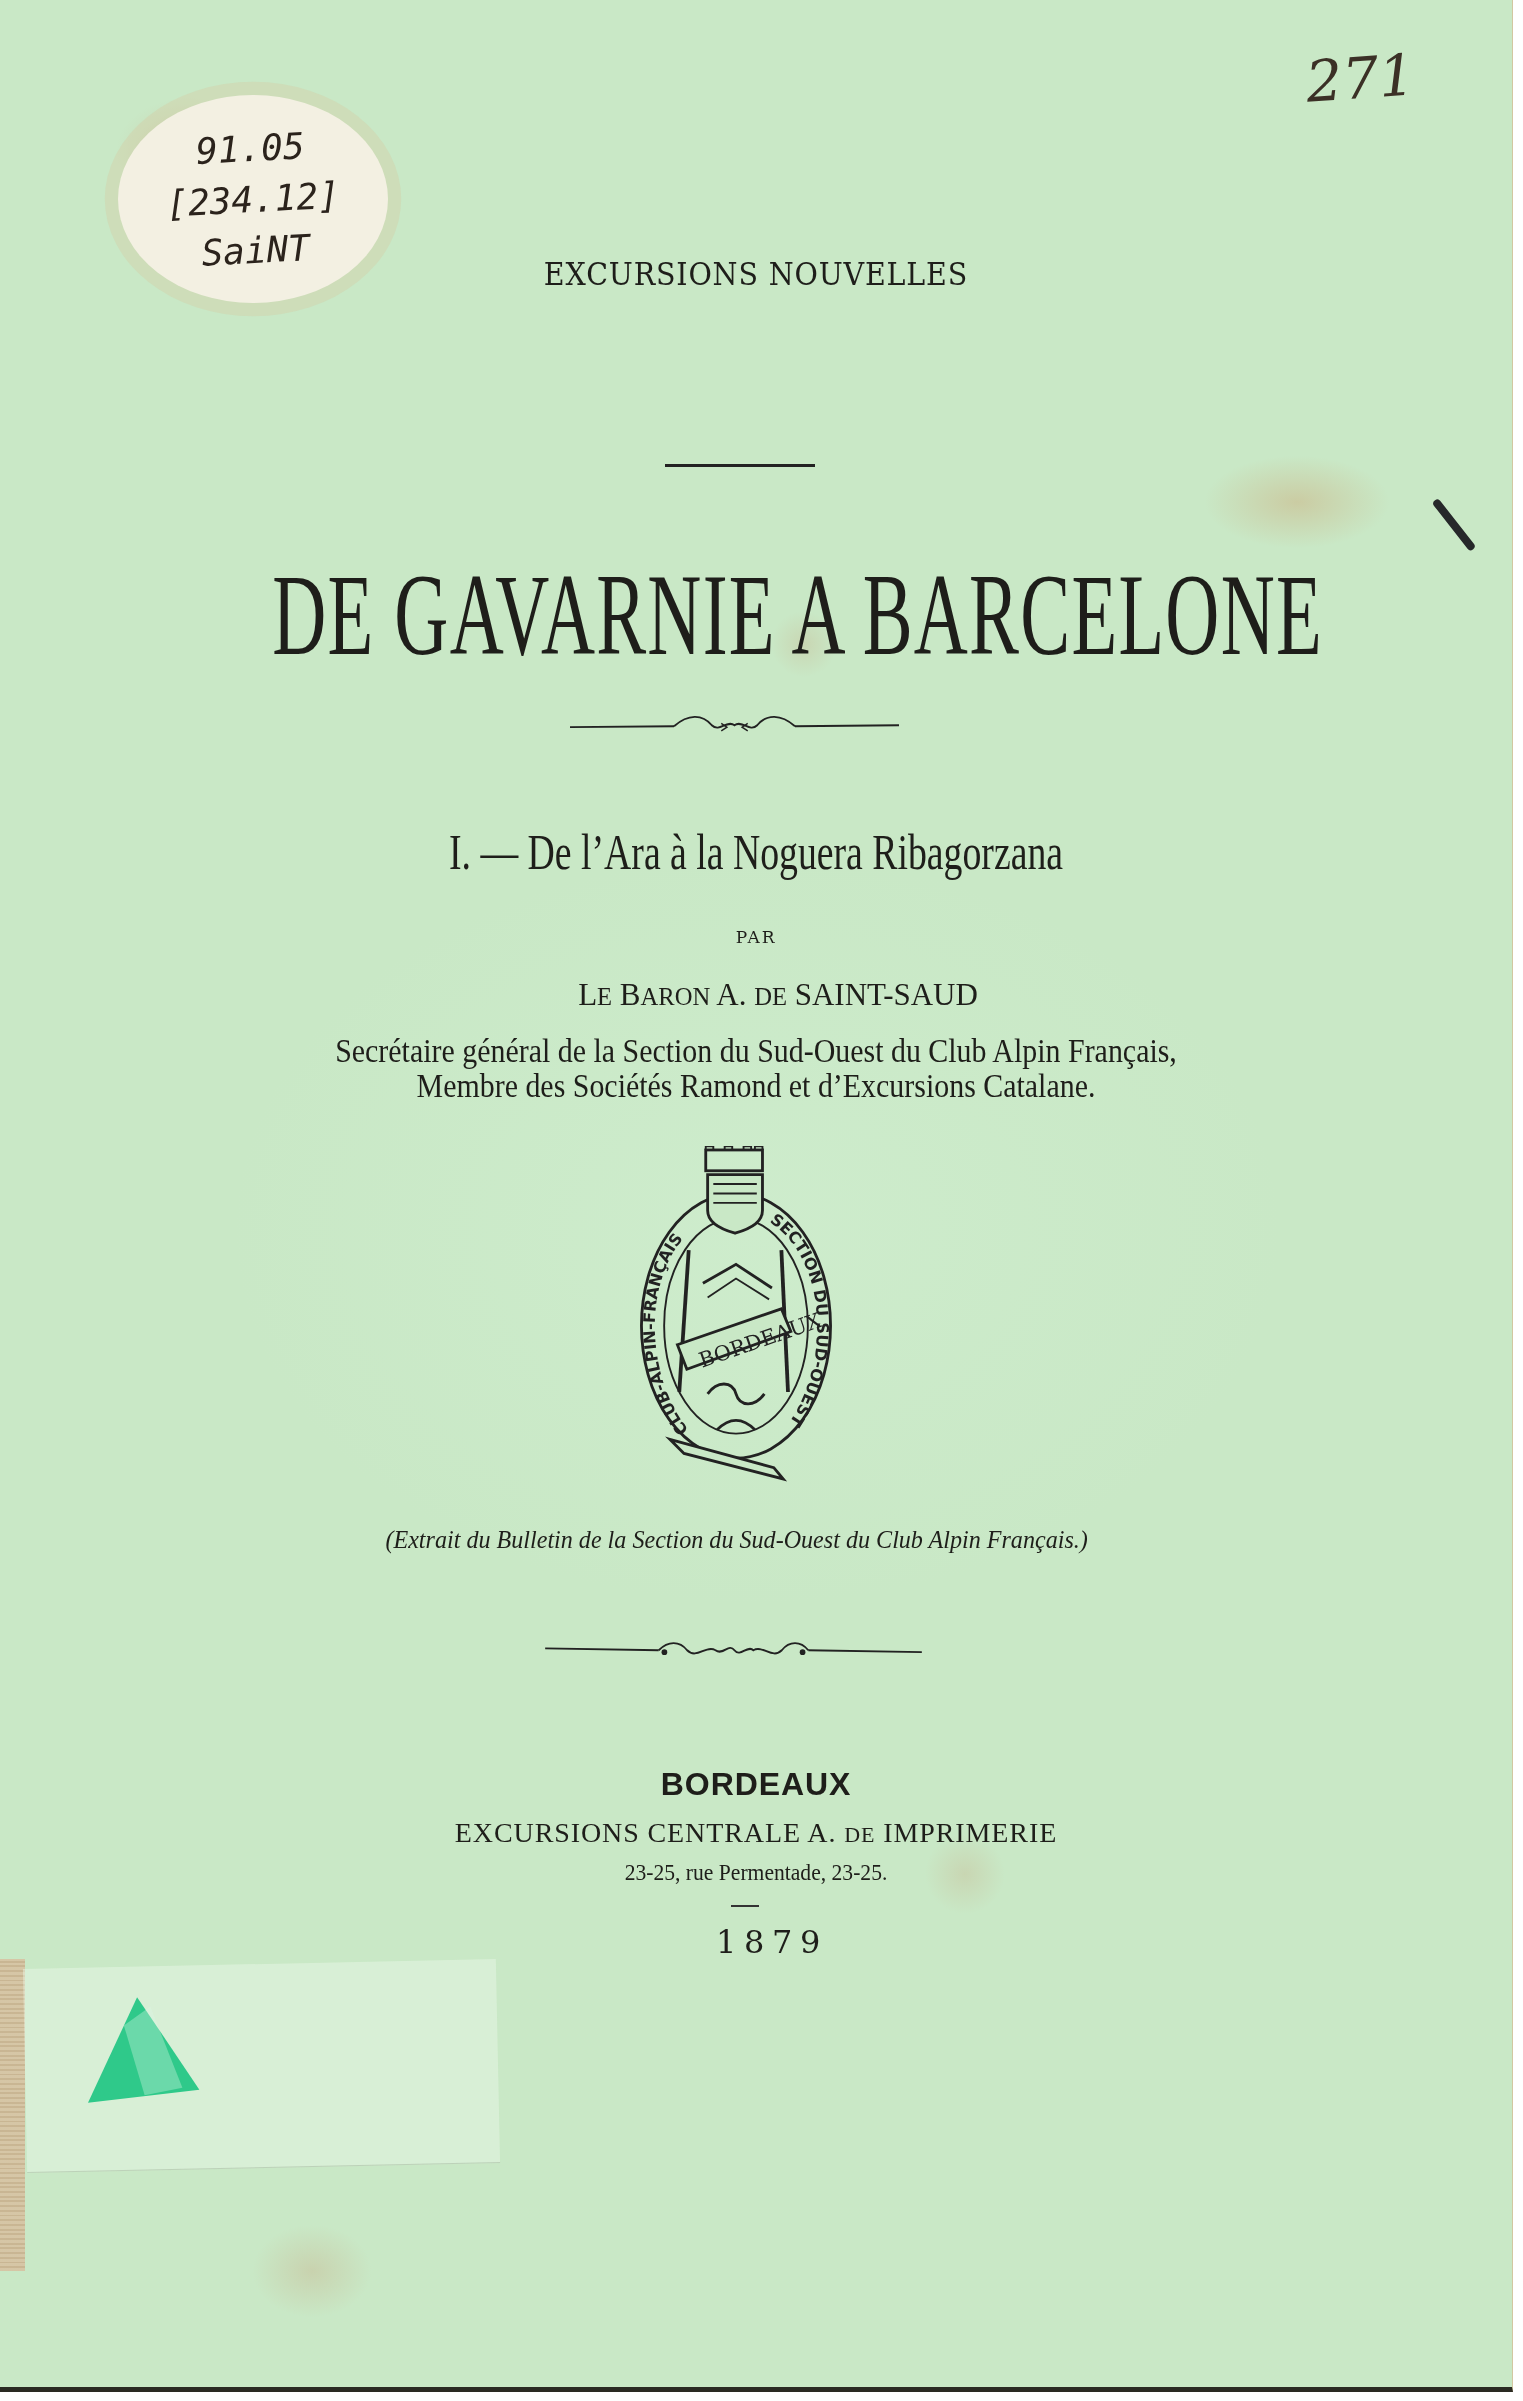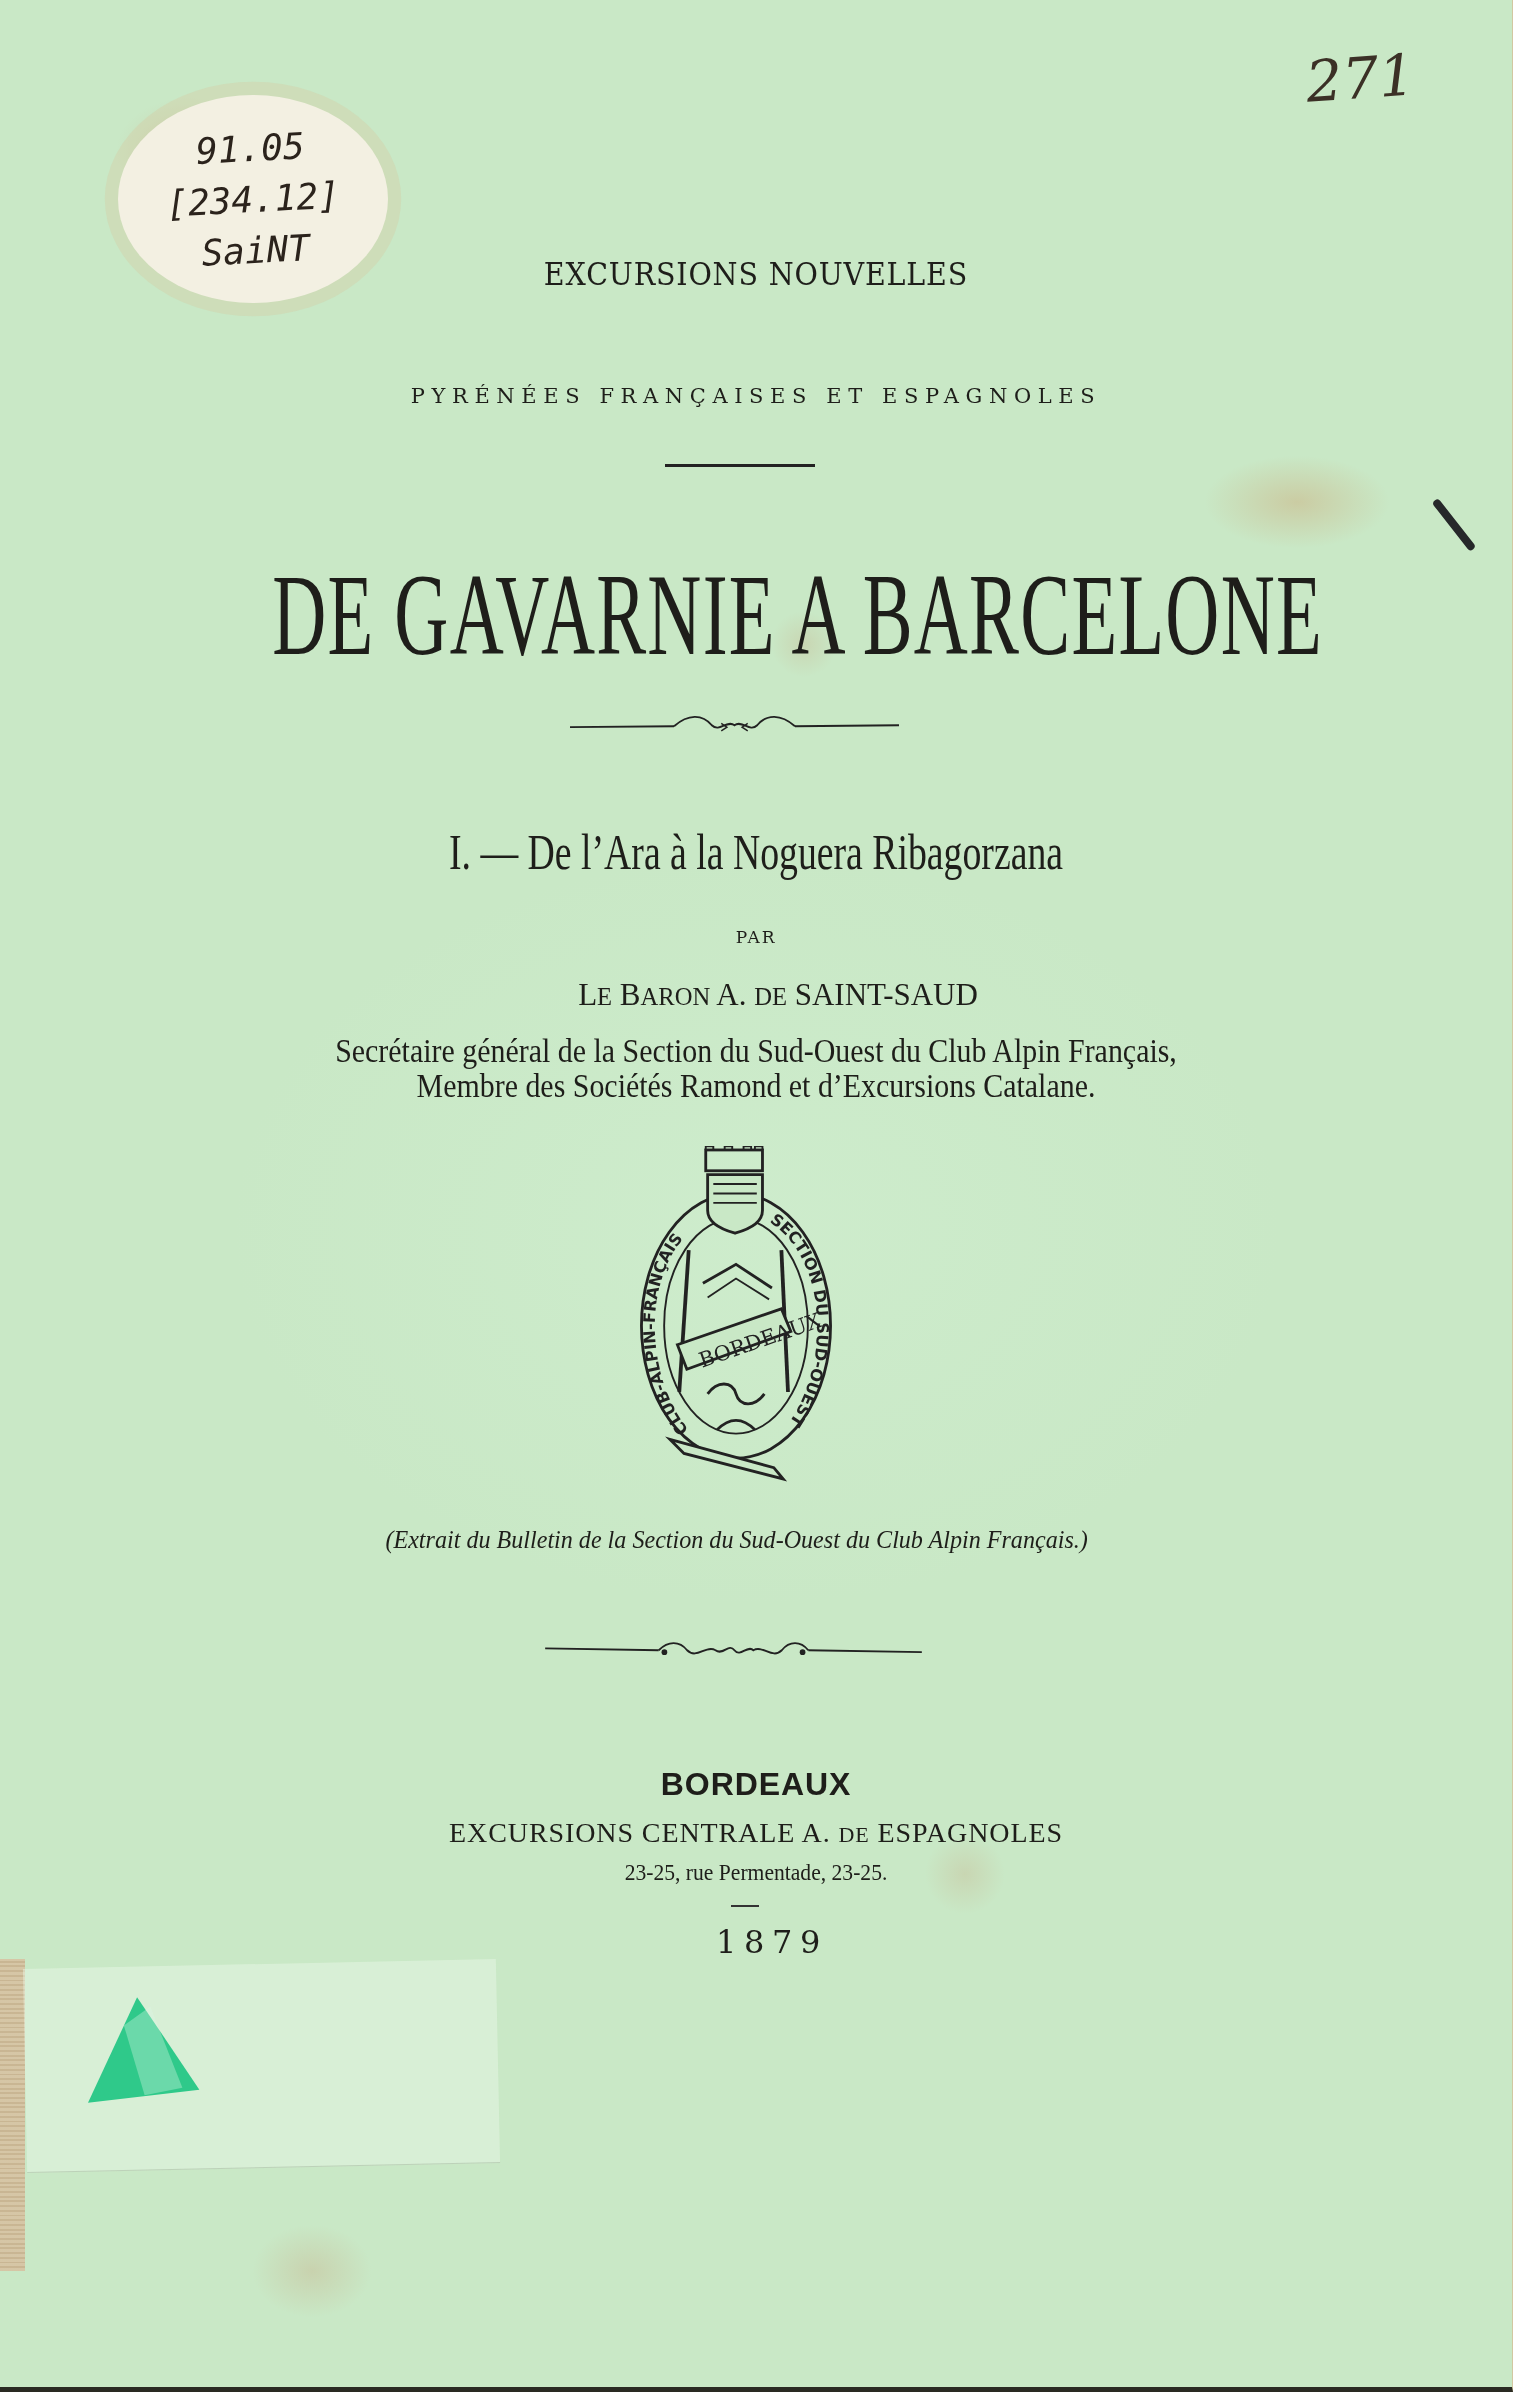--- a/index.html
+++ b/index.html
@@ -109,21 +109,20 @@
       <div>91.05</div>
       <div>[234.12]</div>
       <div>SaiNT</div>
     </div>
   </div>
 
   <div class="hand-number">271</div>
   <div class="pencil-mark"></div>
 
   <div class="center series">EXCURSIONS NOUVELLES</div>
-  <div class="center pyr">PYRÉNÉES FRANÇAISES ET ESPAGNOLES</div>
   <div class="rule1"></div>
 
   <div class="center title">DE GAVARNIE A BARCELONE</div>
 
   <svg class="ornament orn1" viewBox="0 0 348 28">
     <path d="M0 16 L110 15 M238 15 L348 14" stroke="#222" stroke-width="2" fill="none"></path>
     <path d="M110 15 C125 2,140 2,150 14 C158 22,166 8,174 14 C182 8,190 22,198 14 C208 2,223 2,238 15" stroke="#222" stroke-width="2" fill="none"></path>
     <path d="M160 12 l6 4 l-6 4 M188 12 l-6 4 l6 4" stroke="#222" stroke-width="1.5" fill="none"></path>
   </svg>
 
@@ -170,21 +169,21 @@
     <path d="M0 12 L120 14 M278 14 L398 16" stroke="#222" stroke-width="2" fill="none"></path>
     <path d="M120 14 c10 -10,22 -10,30 0 c10 10,20 -6,30 0 c8 6,14 -8,20 0 c6 8,14 -6,20 0 c10 -6,20 10,30 0 c8 -10,20 -10,28 0" stroke="#222" stroke-width="2" fill="none"></path>
     <circle cx="126" cy="16" r="3" fill="#222"></circle>
       <circle cx="272" cy="16" r="3" fill="#222"></circle>
   </svg>
 
   <div class="center city">BORDEAUX</div>
   <div class="center printer">
     <span>EXCURSIONS CENTRALE A.</span>
     <span class="sc">DE</span>
-    <span>ESPAGNOLES</span>
+    <span>IMPRIMERIE</span>
   </div>
   <div class="center address">23-25, rue Permentade, 23-25.</div>
   <div class="rule2"></div>
   <div class="center year">1879</div>
 
   <svg class="tri" viewBox="0 0 125 112">
     <polygon points="52,0 118,98 0,112" fill="#2fc98a"></polygon>
     <polygon points="38,30 66,10 100,96 60,104" fill="rgba(220,245,230,0.35)"></polygon>
   </svg>
 </div>

